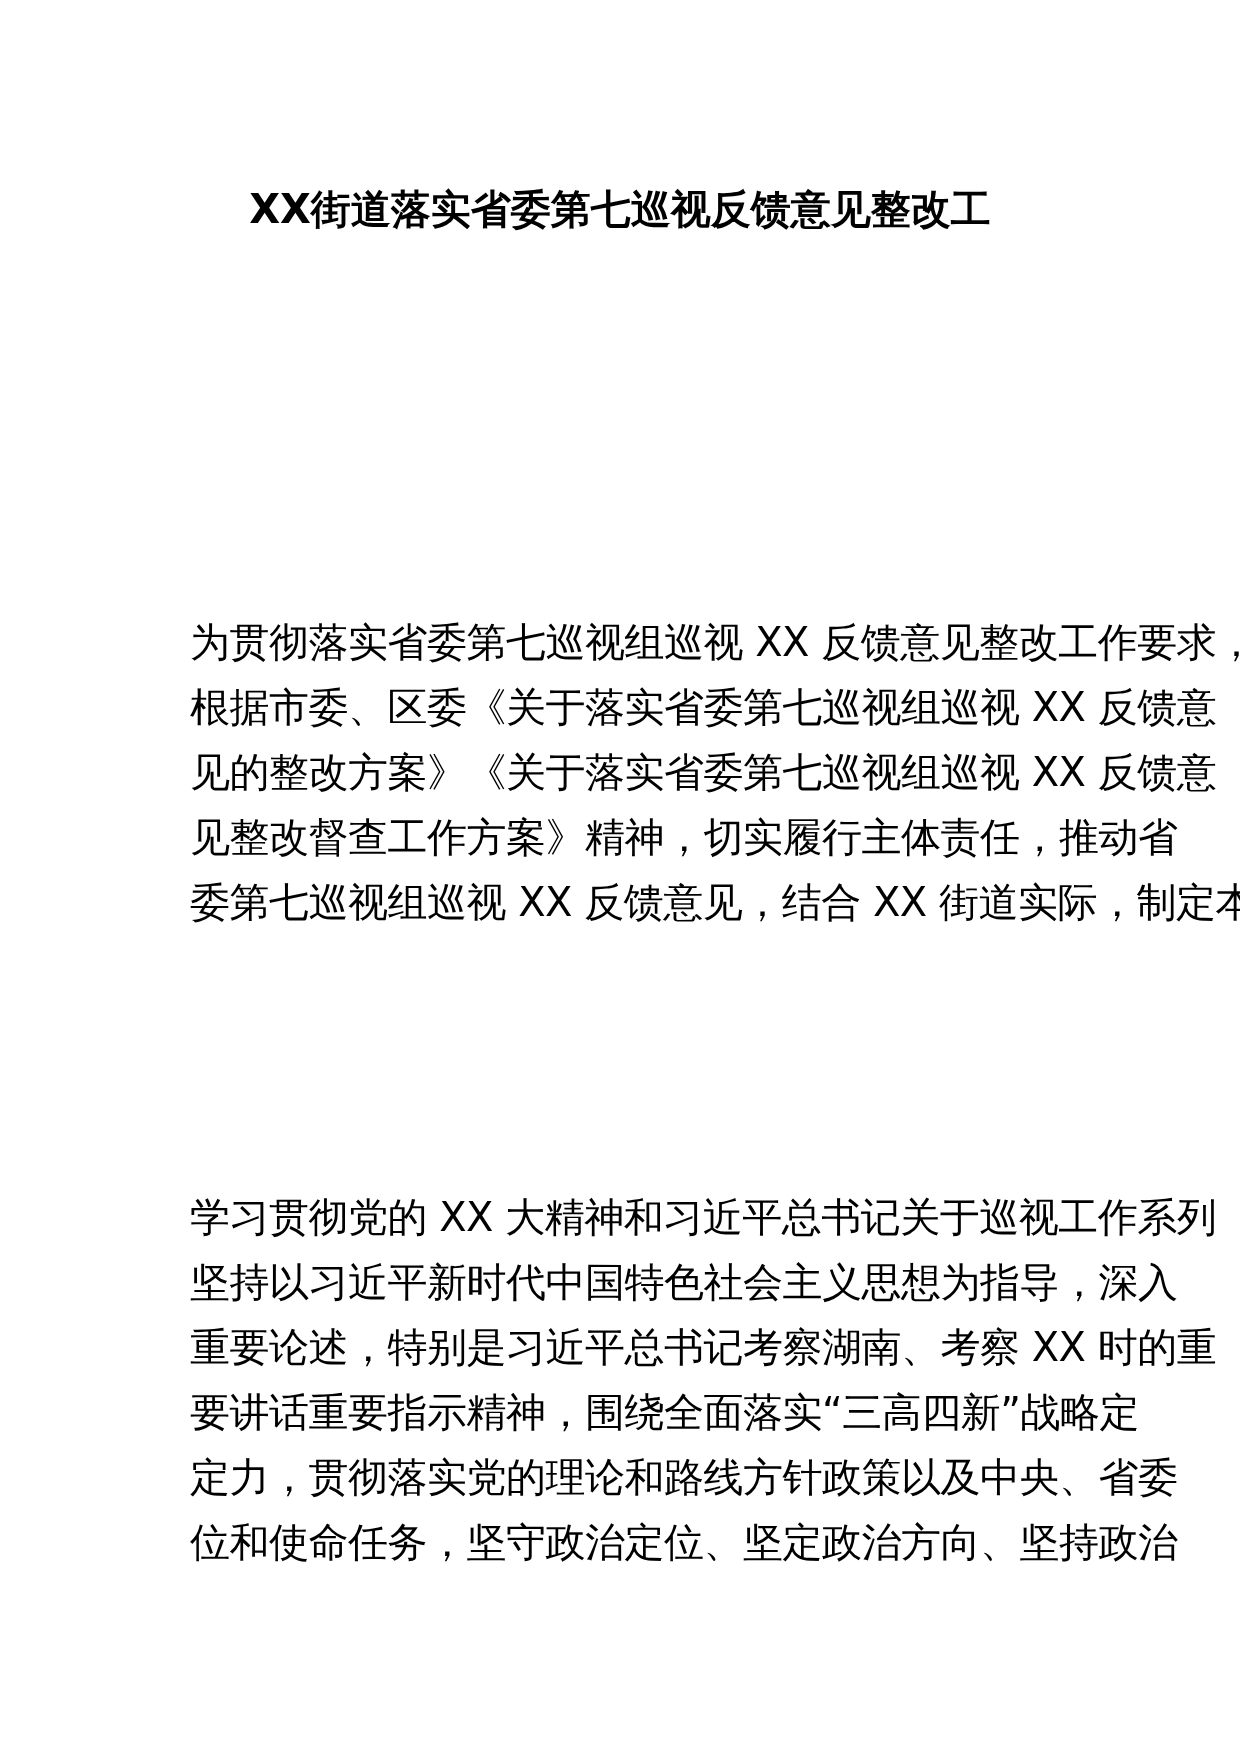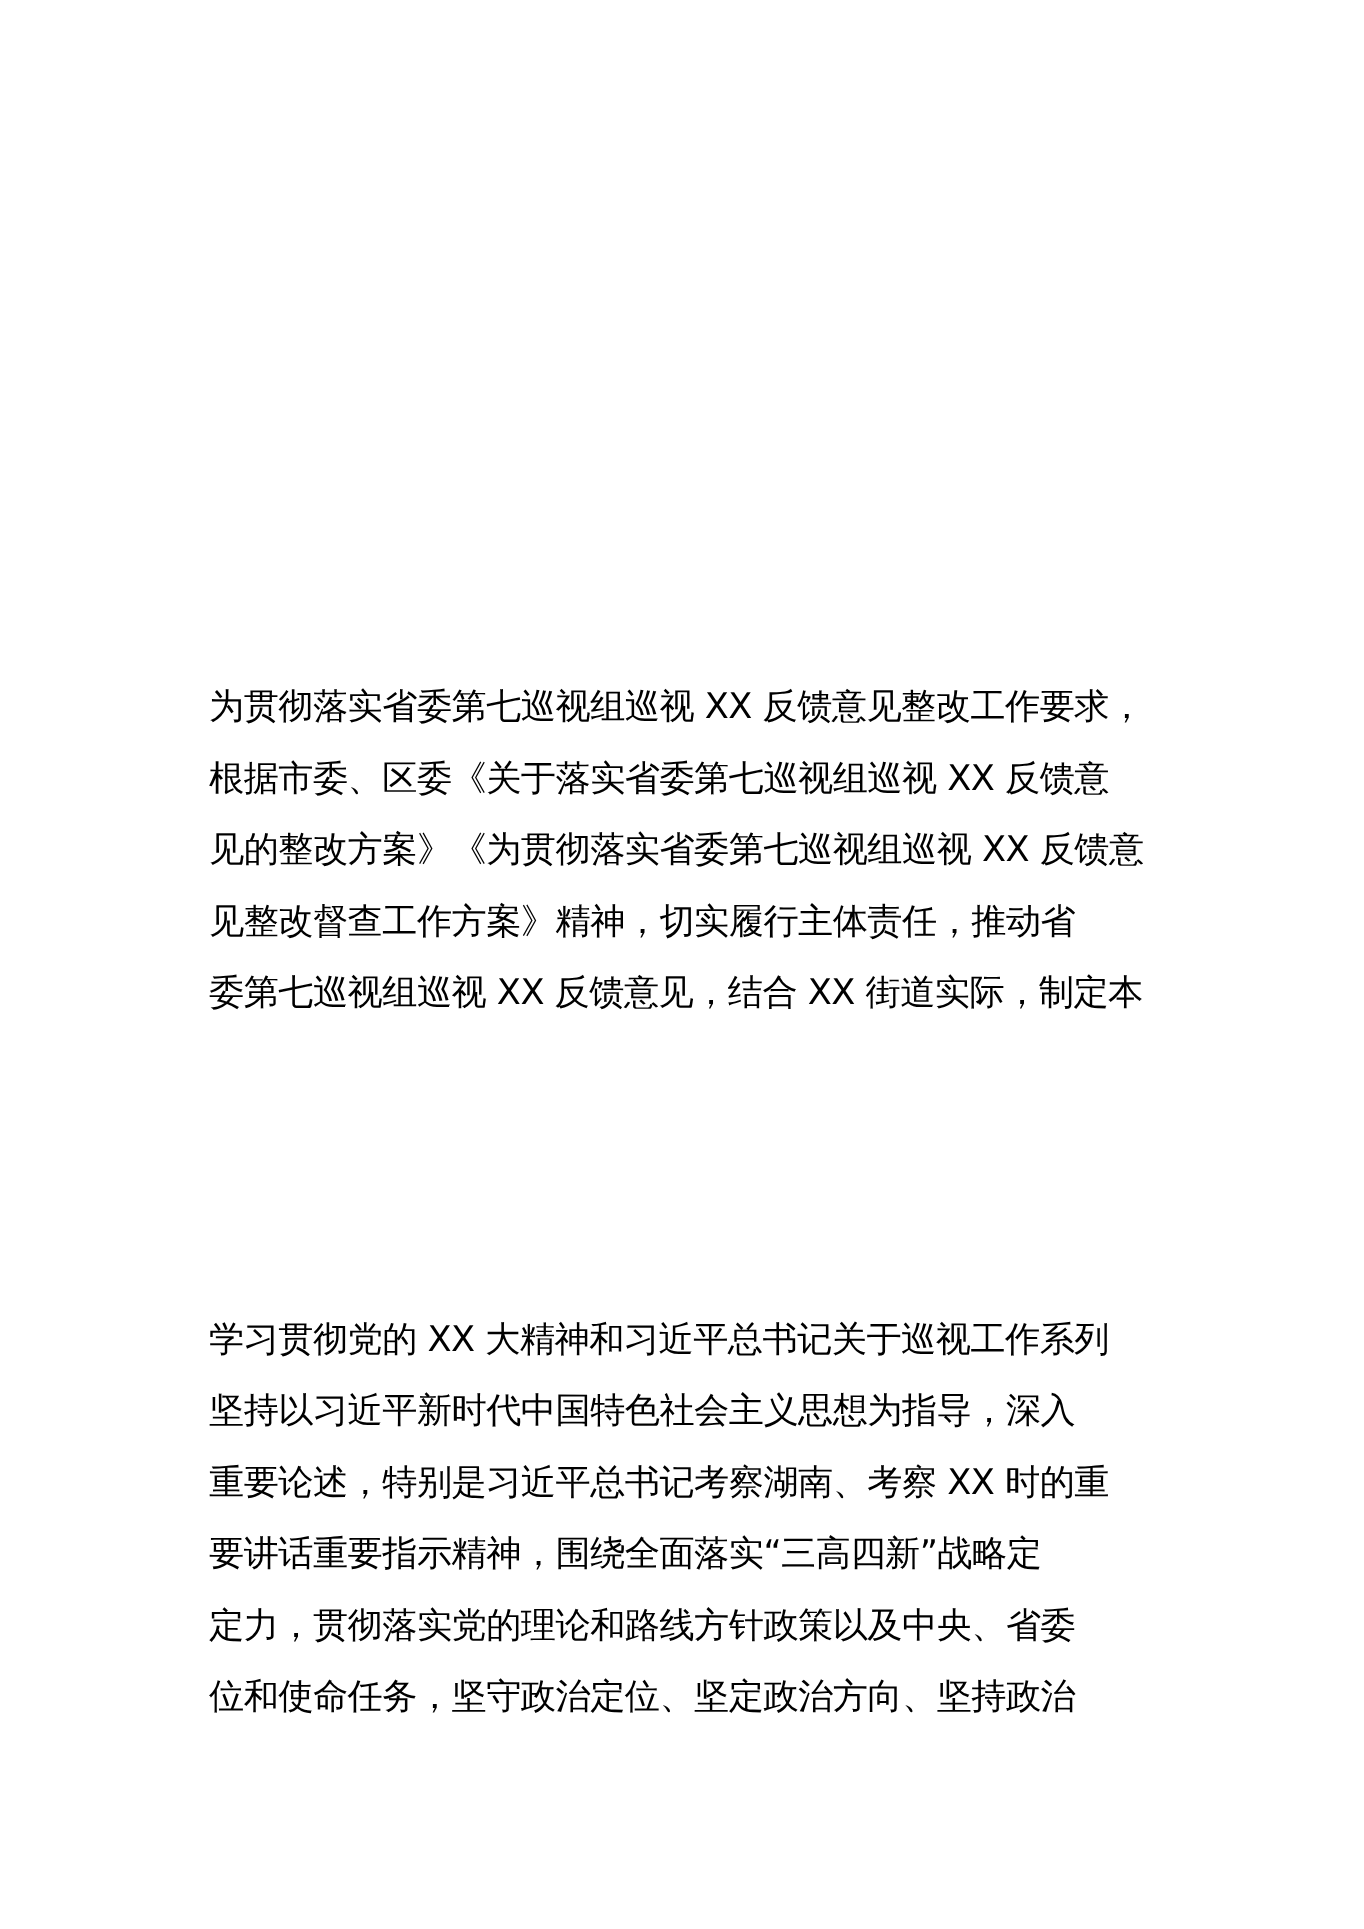--- a/index.html
+++ b/index.html
@@ -34,40 +34,41 @@
     }
     .title-line-1 { top: 182px; }
     .title-line-2 { top: 370px; }
     .body-block {
       position: absolute;
       left: 190px;
       width: 900px;
     }
     .para-line {
       display: block;
-      font-size: 32px;
+      font-size: 40px;
       line-height: 65px;
       height: 65px;
       white-space: nowrap;
       letter-spacing: -0.5px;
     }
     .para-1 { top: 610px; }
     .heading-1 { top: 1055px; }
     .para-2 { top: 1185px; }
   </style>
 </head>
 <body>
 
 <div class="page">
 
+  <div class="title-line title-line-1">XX街道落实省委第七巡视反馈意见整改工</div>
 
   <div class="body-block para-1">
     <span class="para-line">为贯彻落实省委第七巡视组巡视 XX 反馈意见整改工作要求，</span>
     <span class="para-line">根据市委、区委《关于落实省委第七巡视组巡视 XX 反馈意</span>
-    <span class="para-line">见的整改方案》《为贯彻落实省委第七巡视组巡视 XX 反馈意</span>
+    <span class="para-line">见的整改方案》《关于落实省委第七巡视组巡视 XX 反馈意</span>
     <span class="para-line">见整改督查工作方案》精神，切实履行主体责任，推动省</span>
     <span class="para-line">委第七巡视组巡视 XX 反馈意见，结合 XX 街道实际，制定本</span>
   </div>
 
 
   <div class="body-block para-2">
     <span class="para-line">学习贯彻党的 XX 大精神和习近平总书记关于巡视工作系列</span>
     <span class="para-line">坚持以习近平新时代中国特色社会主义思想为指导，深入</span>
     <span class="para-line">重要论述，特别是习近平总书记考察湖南、考察 XX 时的重</span>
     <span class="para-line">要讲话重要指示精神，围绕全面落实“三高四新”战略定</span>

